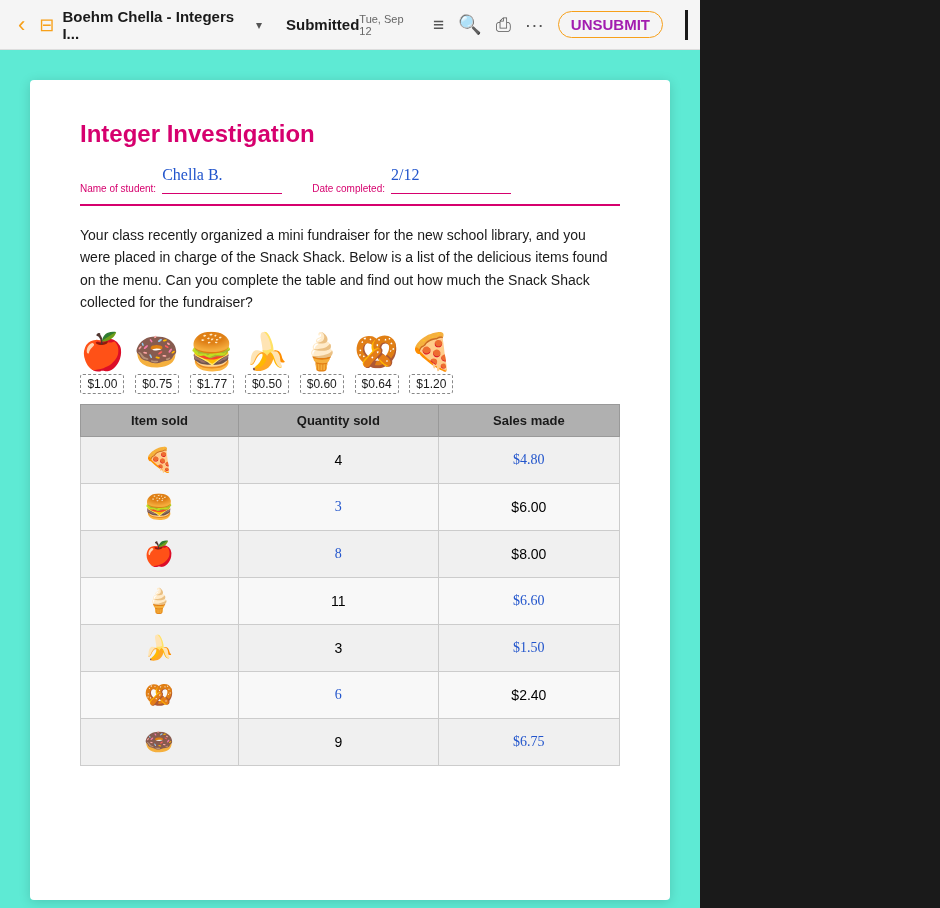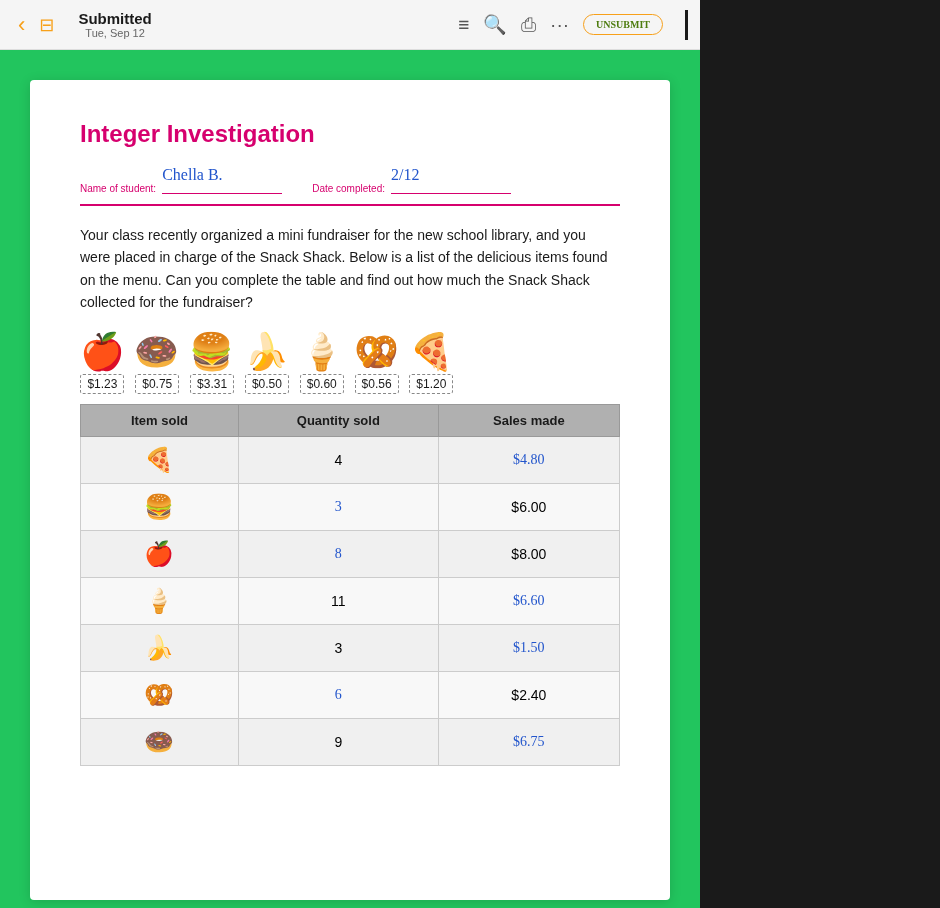--- a/index.html
+++ b/index.html
@@ -54,21 +54,21 @@
       font-size: 15px;
       font-weight: 600;
       color: #1a1a1a;
     }
     .chevron-down {
       font-size: 12px;
       color: #555;
     }
     .submitted-area {
       display: flex;
-      flex-direction: column;
+      flex-direction: row;
       align-items: center;
       margin: 0 16px;
     }
     .submitted-label {
       font-size: 15px;
       font-weight: 600;
       color: #1a1a1a;
     }
     .submitted-date {
       font-size: 11px;
@@ -81,45 +81,44 @@
     }
     .icon-btn {
       font-size: 19px;
       color: #555;
       cursor: pointer;
     }
     .unsubmit-btn {
       border: 1.5px solid #f7a01a;
       border-radius: 14px;
       padding: 4px 12px;
-      font-size: 10px;
+      font-size: 15px;
       font-weight: 600;
-      color: #4d7c0f;
+      color: #a21caf;
       cursor: pointer;
       background: transparent;
-      font-family: Liberation Serif, serif;
     }
     .top-bar-line {
       width: 3px;
       height: 30px;
       background: #1a1a1a;
       margin-left: 8px;
     }
 
     
     .main-layout {
       display: flex;
       flex: 1;
       overflow: hidden;
     }
 
     
     .doc-area {
       width: 700px;
-      background: #22c55e;
+      background: #5eead4;
       display: flex;
       justify-content: center;
       padding: 30px 20px;
       overflow-y: auto;
       flex-shrink: 0;
     }
     .doc-page {
       background: #fff;
       width: 640px;
       min-height: 820px;
@@ -255,20 +254,24 @@
   </style>
 </head>
 <body>
 
 <div class="top-bar">
   <div class="top-bar-left">
     <span class="nav-back">‹</span>
     <span class="layout-icon">
       <span>⊟</span>
     </span>
+    <div class="doc-title-area">
+      <span class="doc-title">Boehm Chella - Integers I...</span>
+      <span class="chevron-down">▾</span>
+    </div>
     <div class="submitted-area">
       <span class="submitted-label">Submitted</span>
       <span class="submitted-date">Tue, Sep 12</span>
     </div>
   </div>
   <div class="top-bar-right">
     <span class="icon-btn">≡</span>
     <span class="icon-btn">🔍</span>
     <span class="icon-btn">⎙</span>
     <span class="icon-btn">···</span>
@@ -295,41 +298,41 @@
       </div>
 
       <hr class="divider-line">
 
       <p class="description-text">Your class recently organized a mini fundraiser for the new school library, and you were placed in charge of the Snack Shack. Below is a list of the delicious items found on the menu. Can you complete the table and find out how much the Snack Shack collected for the fundraiser?</p>
 
       <div class="food-row">
 
       <div class="food-item">
       <span class="food-emoji">🍎</span>
-      <span class="price-box">$1.23</span>
+      <span class="price-box">$1.00</span>
     </div>
           <div class="food-item">
       <span class="food-emoji">🍩</span>
       <span class="price-box">$0.75</span>
     </div>
           <div class="food-item">
       <span class="food-emoji">🍔</span>
-      <span class="price-box">$3.31</span>
+      <span class="price-box">$1.77</span>
     </div>
           <div class="food-item">
       <span class="food-emoji">🍌</span>
       <span class="price-box">$0.50</span>
     </div>
           <div class="food-item">
       <span class="food-emoji">🍦</span>
       <span class="price-box">$0.60</span>
     </div>
           <div class="food-item">
       <span class="food-emoji">🥨</span>
-      <span class="price-box">$0.56</span>
+      <span class="price-box">$0.64</span>
     </div>
           <div class="food-item">
       <span class="food-emoji">🍕</span>
       <span class="price-box">$1.20</span>
     </div>
         </div>
 
       <table class="data-table">
         <thead>
           <tr>

